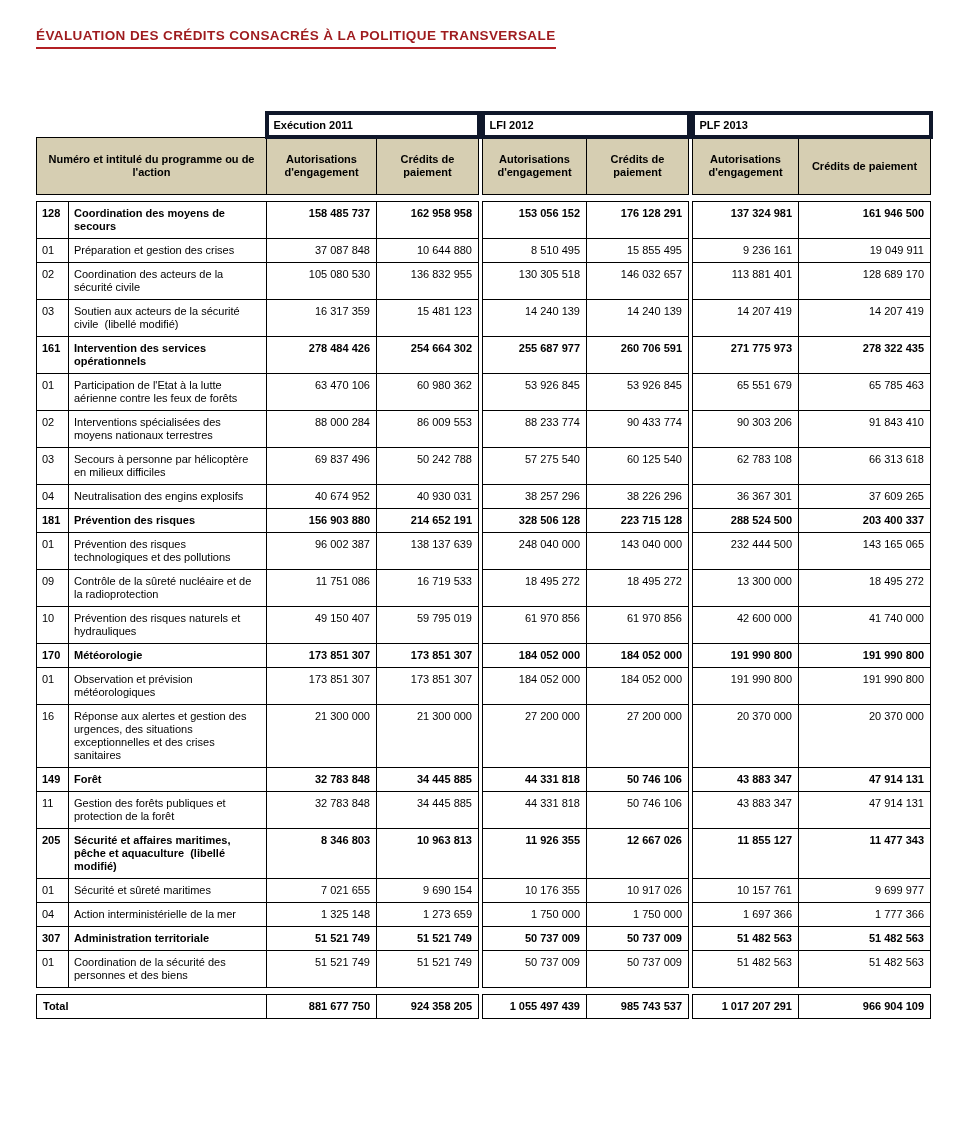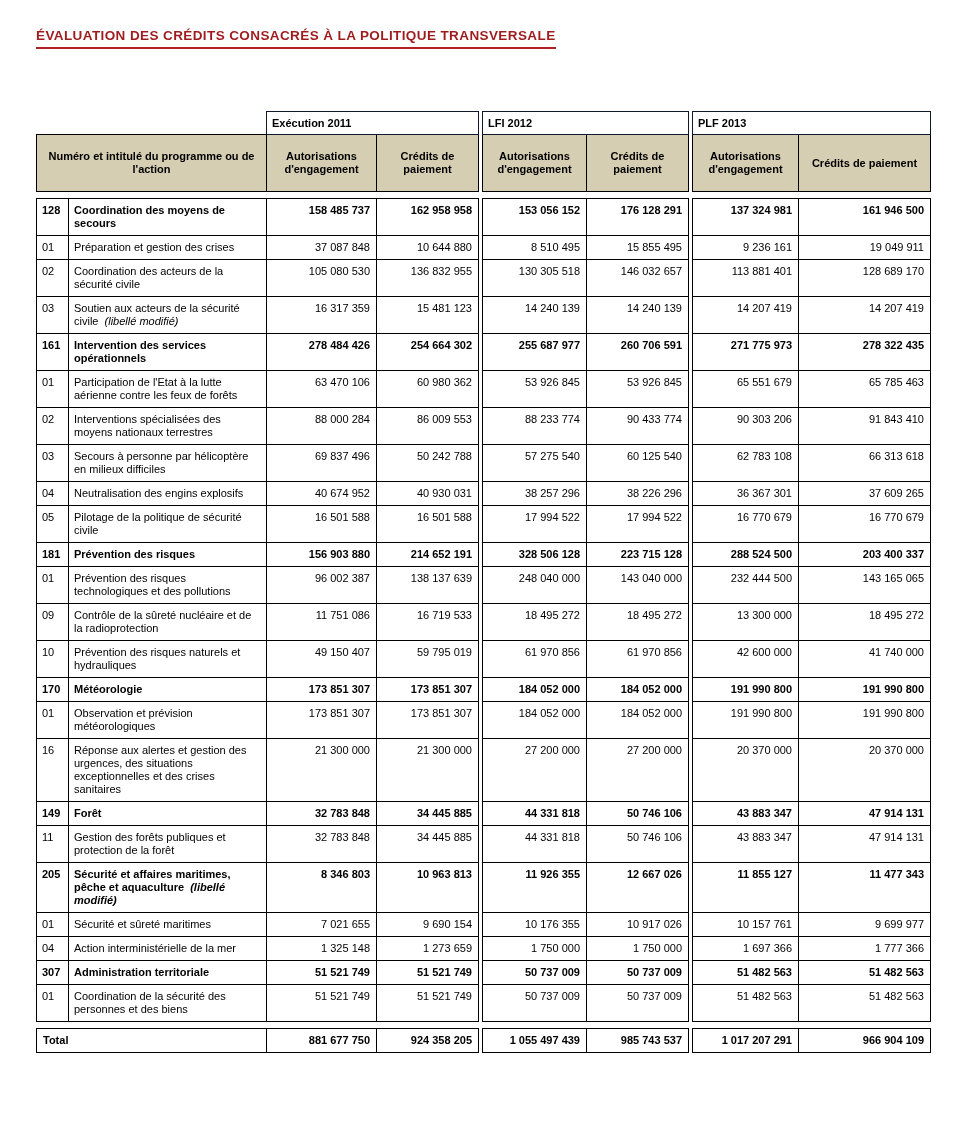--- a/index.html
+++ b/index.html
@@ -28,21 +28,21 @@
   }
   table.budget-table {
     border-collapse: collapse;
     table-layout: fixed;
     width: 894px;
     margin-top: 62px;
     font-size: 11px;
   }
   
   .year-cell {
-    border: 1px solid #0f172a;
+    border: 4px solid #0f172a;
     background: #ffffff;
     font-weight: bold;
     text-align: left;
     vertical-align: middle;
     padding: 4px 5px;
     height: 23px;
   }
   .head-cell {
     border: 1px solid #000;
     background: #d6ceb2;
@@ -61,21 +61,21 @@
   }
   .num { text-align: left; }
   .amount { text-align: right; padding-right: 6px; white-space: nowrap; }
   
   .no-border { border: none; background: #ffffff; padding: 0; }
   .gap { border: none; padding: 0; background: #ffffff; }
   .spacer-row td { border: none; height: 7px; padding: 0; background: #ffffff; }
   tr.bold td { font-weight: bold; }
   .total-row td { font-weight: bold; }
   .total-label { padding-left: 6px; }
-  .note { font-style: italic; }
+  .note { }
 </style>
 </head>
 <body>
 
 <div class="page">
 
   <h1 class="title">ÉVALUATION DES CRÉDITS CONSACRÉS À LA POLITIQUE TRANSVERSALE</h1>
 
   <table class="budget-table">
     <colgroup>
@@ -218,32 +218,20 @@
     <td class="cell label"><span>Neutralisation des engins explosifs</span><span class="note"></span></td>
     <td class="cell amount">40 674 952</td>
     <td class="cell amount">40 930 031</td>
     <td class="gap"></td>
     <td class="cell amount">38 257 296</td>
     <td class="cell amount">38 226 296</td>
     <td class="gap"></td>
     <td class="cell amount">36 367 301</td>
     <td class="cell amount">37 609 265</td>
   </tr>
-        <tr class="data-row">
-    <td class="cell num">05</td>
-    <td class="cell label"><span>Pilotage de la politique de sécurité civile</span><span class="note"></span></td>
-    <td class="cell amount">16 501 588</td>
-    <td class="cell amount">16 501 588</td>
-    <td class="gap"></td>
-    <td class="cell amount">17 994 522</td>
-    <td class="cell amount">17 994 522</td>
-    <td class="gap"></td>
-    <td class="cell amount">16 770 679</td>
-    <td class="cell amount">16 770 679</td>
-  </tr>
         <tr class="data-row bold">
     <td class="cell num">181</td>
     <td class="cell label"><span>Prévention des risques</span><span class="note"></span></td>
     <td class="cell amount">156 903 880</td>
     <td class="cell amount">214 652 191</td>
     <td class="gap"></td>
     <td class="cell amount">328 506 128</td>
     <td class="cell amount">223 715 128</td>
     <td class="gap"></td>
     <td class="cell amount">288 524 500</td>

